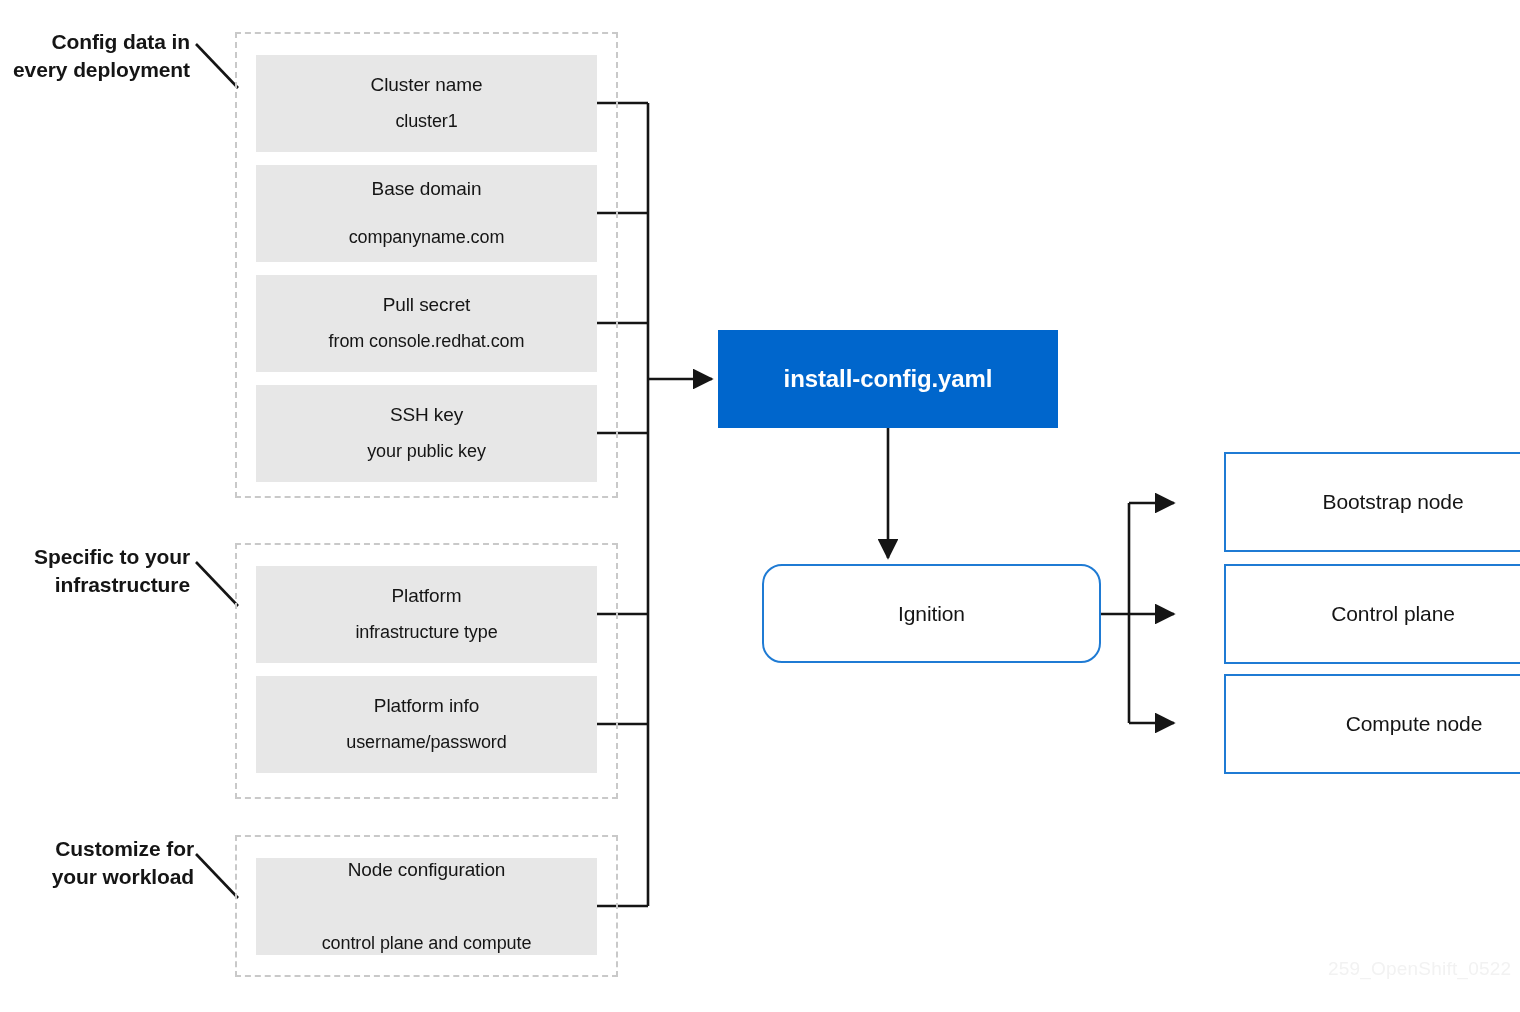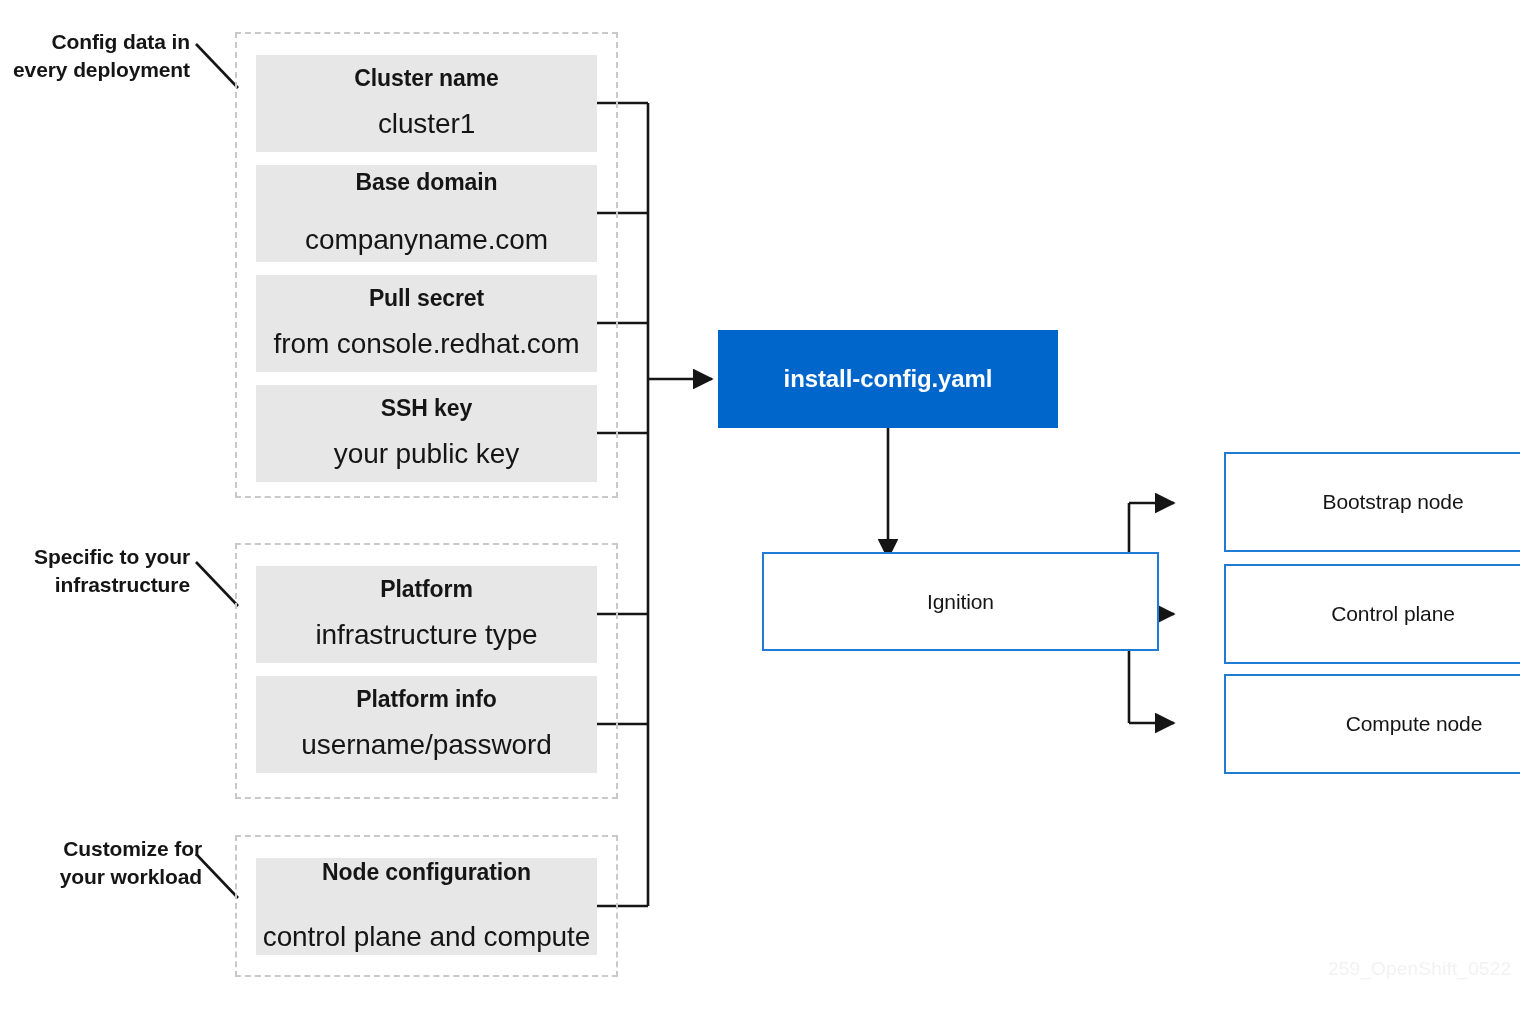--- a/index.html
+++ b/index.html
@@ -52,28 +52,28 @@
     position: absolute;
     background: #e7e7e7;
     box-sizing: border-box;
     display: flex;
     flex-direction: column;
     align-items: center;
     justify-content: center;
     text-align: center;
   }
   .config-card .title {
-    font-size: 23px;
-    font-weight: bold;
+    font-size: 19px;
+    font-weight: normal;
     line-height: 1.25;
     color: #151515;
     letter-spacing: -0.1px;
   }
   .config-card .sub {
-    font-size: 28px;
+    font-size: 18px;
     font-weight: normal;
     line-height: 1.3;
     color: #151515;
     margin-top: 13px;
     letter-spacing: -0.1px;
   }
 
   
   .node-filled {
     position: absolute;
@@ -187,33 +187,33 @@
   <div class="config-card" style="left:256px; top:566px; width:341px; height:97px;">
     <div class="title">Platform</div>
     <div class="sub">infrastructure type</div>
   </div>
 
   <div class="config-card" style="left:256px; top:676px; width:341px; height:97px;">
     <div class="title">Platform info</div>
     <div class="sub">username/password</div>
   </div>
 
-  <div class="group-label" style="left:12px; top:835px; width:190px;">Customize for
+  <div class="group-label" style="left:4px; top:835px; width:190px;">Customize for
 your workload</div>
 
   <div class="group-box" style="left:235px; top:835px; width:383px; height:142px;"></div>
 
   <div class="config-card" style="left:256px; top:858px; width:341px; height:97px;justify-content:space-between;">
     <div class="title">Node configuration</div>
     <div class="sub">control plane and compute</div>
   </div>
 
   <div class="node-filled" style="left:718px; top:330px; width:340px; height:98px;">install-config.yaml</div>
 
-  <div class="node-outline" style="left:718px; top:552px; width:397px; height:99px;">Ignition</div>
+  <div class="node-outline" style="left:718px; top:564px; width:339px; height:99px;border-radius:20px;">Ignition</div>
 
   <div class="node-outline" style="left:1180px; top:452px; width:338px; height:100px;">Bootstrap node</div>
 
   <div class="node-outline" style="left:1180px; top:564px; width:338px; height:100px;">Control plane</div>
 
   <div class="node-outline" style="left:1180px; top:674px; width:380px; height:100px;">Compute node</div>
 
   <div class="watermark" style="left:1328px; top:958px;">259_OpenShift_0522</div>
 
 </div>

